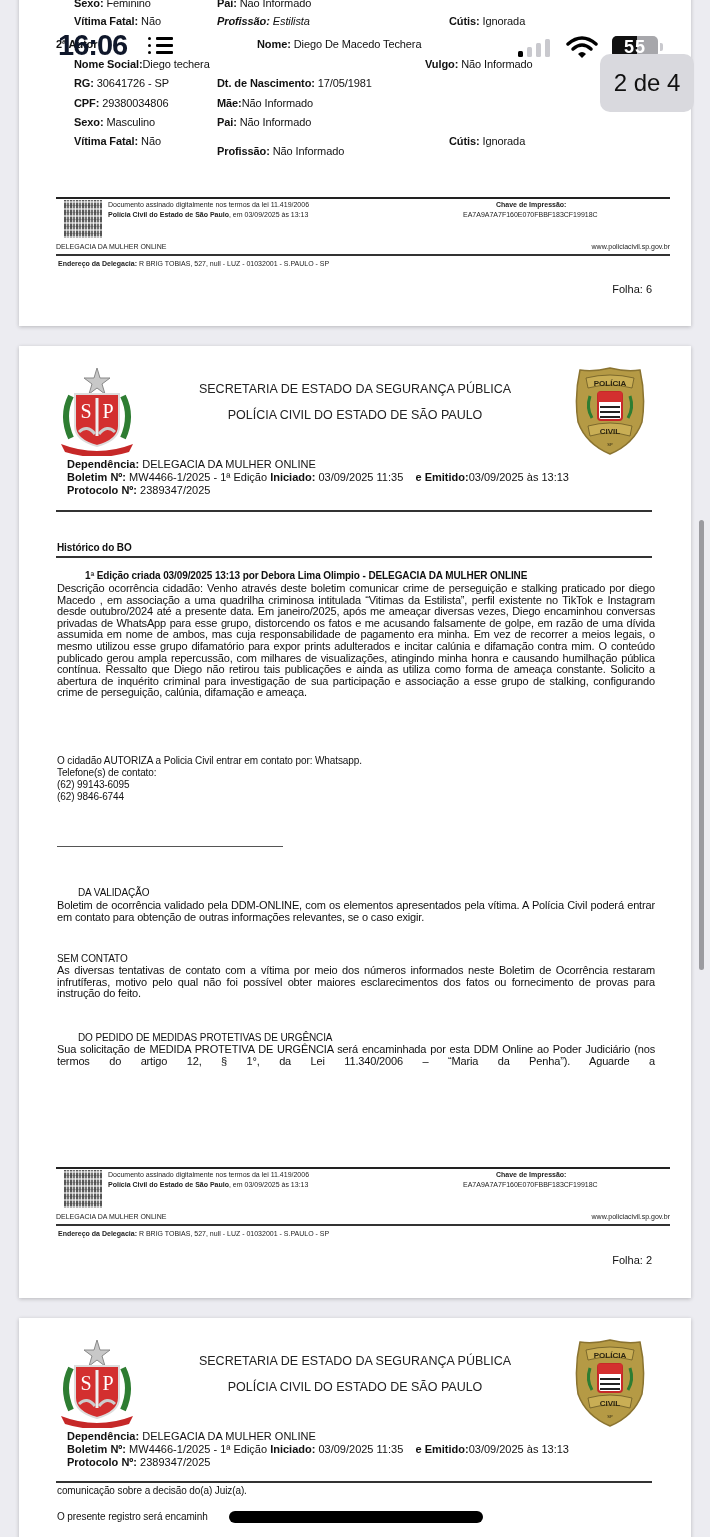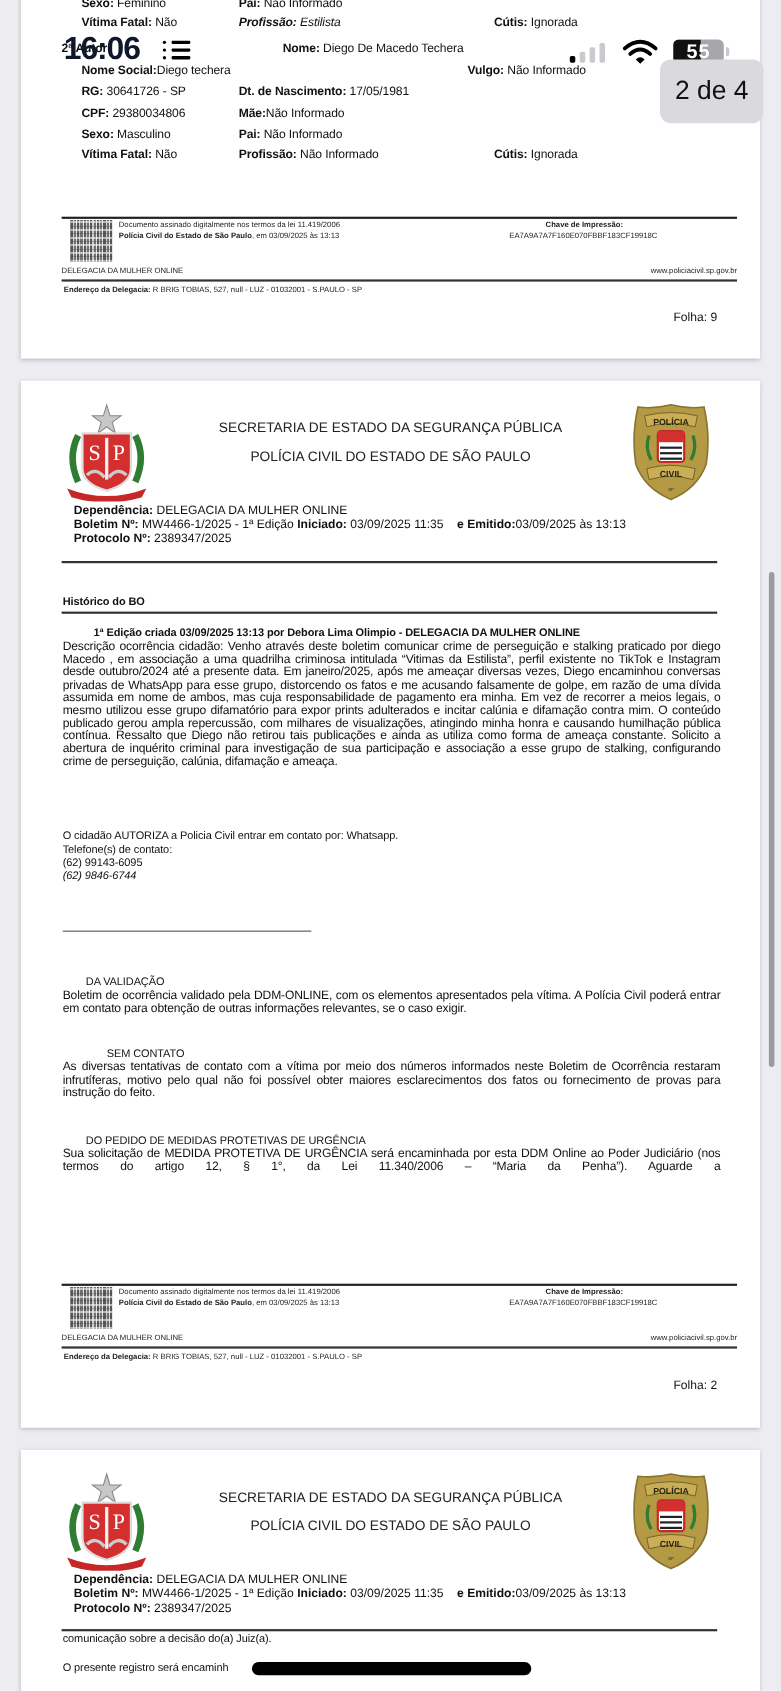--- a/index.html
+++ b/index.html
@@ -67,36 +67,36 @@
   <div class="field" style="left:55px; top:97px;"><span class="k">RG:</span><span> 30641726 - SP</span></div>
   <div class="field" style="left:198px; top:97px;"><span class="k">Dt. de Nascimento:</span><span> 17/05/1981</span></div>
 
   <div class="field" style="left:55px; top:117px;"><span class="k">CPF:</span><span> 29380034806</span></div>
   <div class="field" style="left:198px; top:117px;"><span class="k">Mãe:</span><span>Não Informado</span></div>
 
   <div class="field" style="left:55px; top:136px;"><span class="k">Sexo:</span><span> Masculino</span></div>
   <div class="field" style="left:198px; top:136px;"><span class="k">Pai:</span><span> Não Informado</span></div>
 
   <div class="field" style="left:55px; top:155px;"><span class="k">Vítima Fatal:</span><span> Não</span></div>
-  <div class="field" style="left:198px; top:155px;"><span class="k">Profissão:</span><span> Não Informado</span></div>
+  <div class="field" style="left:198px; top:165px;"><span class="k">Profissão:</span><span> Não Informado</span></div>
   <div class="field" style="left:430px; top:155px;"><span class="k">Cútis:</span><span> Ignorada</span></div>
 
   <div class="footer" style="top:217px;">
     <div class="topline"></div>
     <div class="qr"></div>
     <div class="ftxt" style="left:52px; top:4px;">Documento assinado digitalmente nos termos da lei 11.419/2006</div>
     <div class="ftxt" style="left:52px; top:14px;"><b>Polícia Civil do Estado de São Paulo</b><span>, em 03/09/2025 às 13:13</span></div>
     <div class="ftxt" style="left:440px; top:4px; font-weight:bold;">Chave de Impressão:</div>
     <div class="ftxt" style="left:407px; top:14px;">EA7A9A7A7F160E070FBBF183CF19918C</div>
     <div class="ftxt" style="left:0; top:46px;">DELEGACIA DA MULHER ONLINE</div>
     <div class="ftxt" style="right:0; top:46px;">www.policiacivil.sp.gov.br</div>
     <div class="midline" style="top:57px;"></div>
     <div class="ftxt" style="left:2px; top:63px;"><b>Endereço da Delegacia:</b><span> R BRIG TOBIAS, 527, null - LUZ - 01032001 - S.PAULO - SP</span></div>
   </div>
-  <div class="folha" style="top:303px;">Folha: 9</div>
+  <div class="folha" style="top:303px;">Folha: 6</div>
 </div>
 
 <div class="page" id="page2">
 
   <svg class="abs" style="left:38px; top:20px;" width="80" height="90" viewBox="0 0 80 90">
     <polygon points="40,2 43,12 53,12 45,18 48,28 40,22 32,28 35,18 27,12 37,12" fill="#c8c8c8" stroke="#888" stroke-width="1"></polygon>
     <path d="M14,30 Q4,50 14,72 M66,30 Q76,50 66,72" stroke="#2e7d32" stroke-width="6" fill="none"></path>
     <path d="M18,28 H62 V60 Q62,74 40,80 Q18,74 18,60 Z" fill="#d32f2f" stroke="#ddd" stroke-width="2"></path>
     <text x="29" y="52" font-size="20" font-family="Liberation Serif, serif" fill="#fff" text-anchor="middle">S</text>
     <text x="51" y="52" font-size="20" font-family="Liberation Serif, serif" fill="#fff" text-anchor="middle">P</text>
@@ -129,27 +129,27 @@
   <div class="rule" style="top:164px;"></div>
 
   <div class="plain b" style="top:196px;">Histórico do BO</div>
   <div class="rule" style="top:210px;"></div>
   <div class="plain b" style="top:224px;margin-left:28px;">1ª Edição criada 03/09/2025 13:13 por Debora Lima Olimpio - DELEGACIA DA MULHER ONLINE</div>
   <div class="body-text" style="top:237px;">Descrição ocorrência cidadão: Venho através deste boletim comunicar crime de perseguição e stalking praticado por diego Macedo , em associação a uma quadrilha criminosa intitulada “Vitimas da Estilista”, perfil existente no TikTok e Instagram desde outubro/2024 até a presente data. Em janeiro/2025, após me ameaçar diversas vezes, Diego encaminhou conversas privadas de WhatsApp para esse grupo, distorcendo os fatos e me acusando falsamente de golpe, em razão de uma dívida assumida em nome de ambos, mas cuja responsabilidade de pagamento era minha. Em vez de recorrer a meios legais, o mesmo utilizou esse grupo difamatório para expor prints adulterados e incitar calúnia e difamação contra mim. O conteúdo publicado gerou ampla repercussão, com milhares de visualizações, atingindo minha honra e causando humilhação pública contínua. Ressalto que Diego não retirou tais publicações e ainda as utiliza como forma de ameaça constante. Solicito a abertura de inquérito criminal para investigação de sua participação e associação a esse grupo de stalking, configurando crime de perseguição, calúnia, difamação e ameaça.</div>
 
   <div class="plain" style="top:409px;">O cidadão AUTORIZA a Policia Civil entrar em contato por: Whatsapp.</div>
   <div class="plain" style="top:421px;">Telefone(s) de contato:</div>
   <div class="plain" style="top:433px;">(62) 99143-6095</div>
-  <div class="plain" style="top:445px;font-style:italic;">(62) 9846-6744</div>
+  <div class="plain" style="top:445px;">(62) 9846-6744</div>
   <div class="abs" style="left:38px; top:500px; width:226px; height:1px; background:#555;"></div>
 
   <div class="plain" style="top:541px; left:59px;">DA VALIDAÇÃO</div>
   <div class="body-text" style="top:554px;">Boletim de ocorrência validado pela DDM-ONLINE, com os elementos apresentados pela vítima. A Polícia Civil poderá entrar em contato para obtenção de outras informações relevantes, se o caso exigir.</div>
 
-  <div class="plain" style="top:607px;margin-left:40px;">SEM CONTATO</div>
+  <div class="plain" style="top:607px;">SEM CONTATO</div>
   <div class="body-text" style="top:619px;">As diversas tentativas de contato com a vítima por meio dos números informados neste Boletim de Ocorrência restaram infrutíferas, motivo pelo qual não foi possível obter maiores esclarecimentos dos fatos ou fornecimento de provas para instrução do feito.</div>
 
   <div class="plain" style="top:686px; left:59px;">DO PEDIDO DE MEDIDAS PROTETIVAS DE URGÊNCIA</div>
   <div class="body-text" style="top:698px; text-align-last: justify;">Sua solicitação de MEDIDA PROTETIVA DE URGÊNCIA será encaminhada por esta DDM Online ao Poder Judiciário (nos termos do artigo 12, § 1°, da Lei 11.340/2006 – “Maria da Penha”). Aguarde a</div>
 
   <div class="footer" style="top:821px;">
     <div class="topline"></div>
     <div class="qr"></div>
     <div class="ftxt" style="left:52px; top:4px;">Documento assinado digitalmente nos termos da lei 11.419/2006</div>
     <div class="ftxt" style="left:52px; top:14px;"><b>Polícia Civil do Estado de São Paulo</b><span>, em 03/09/2025 às 13:13</span></div>

